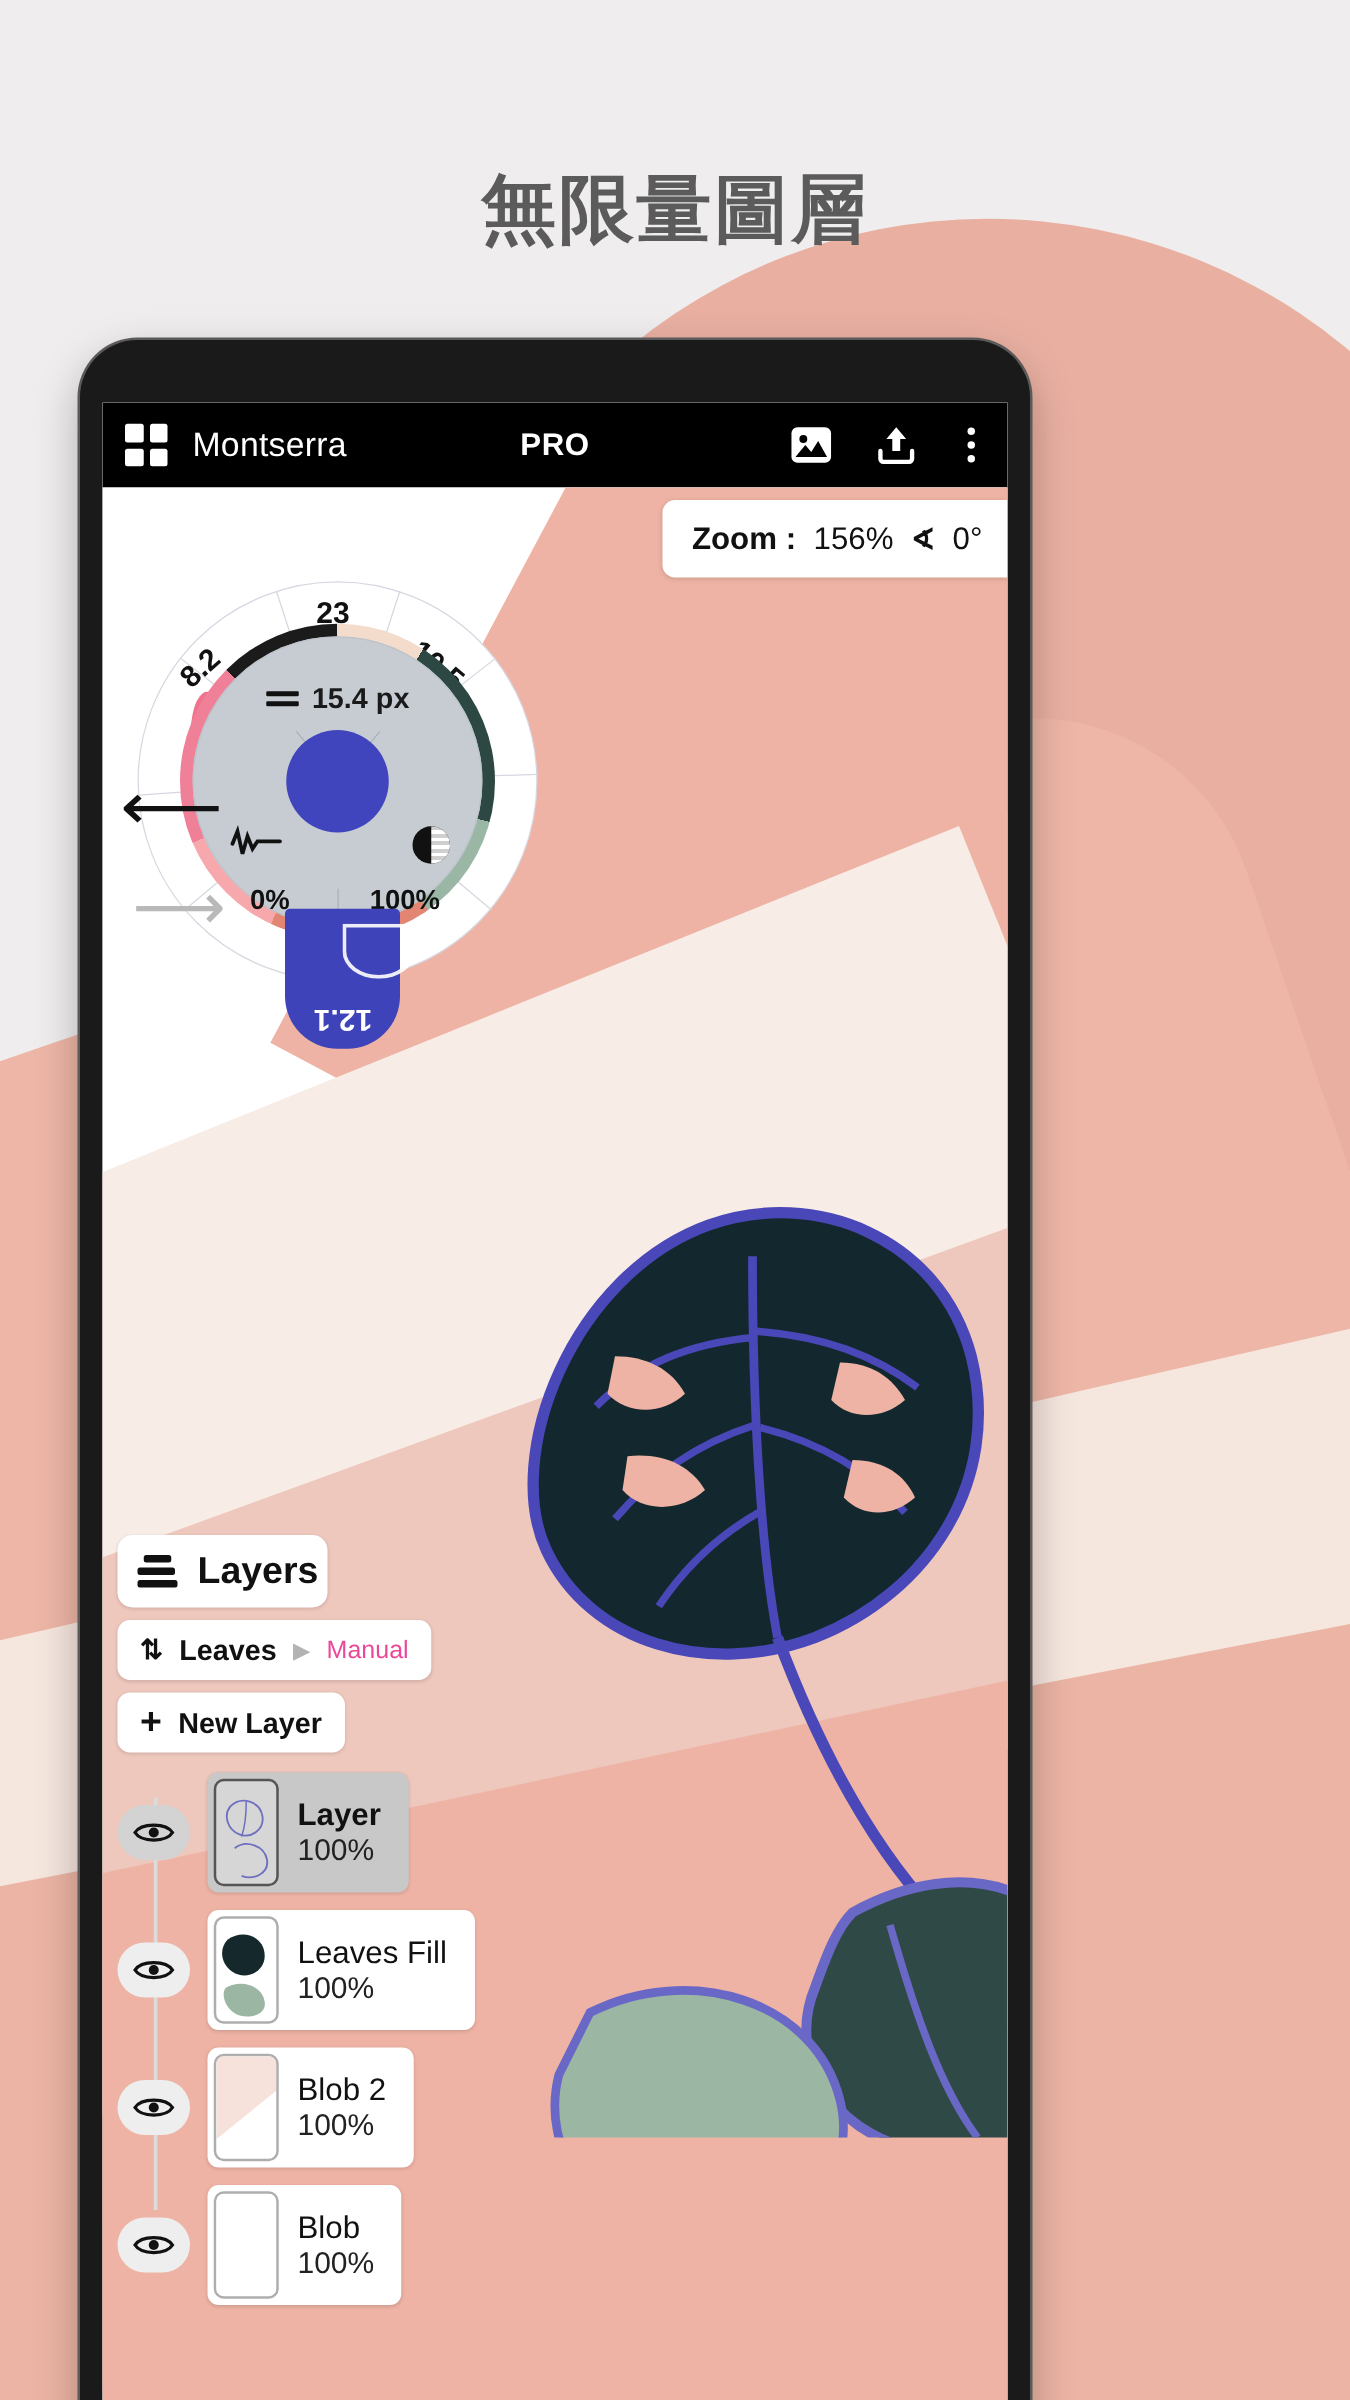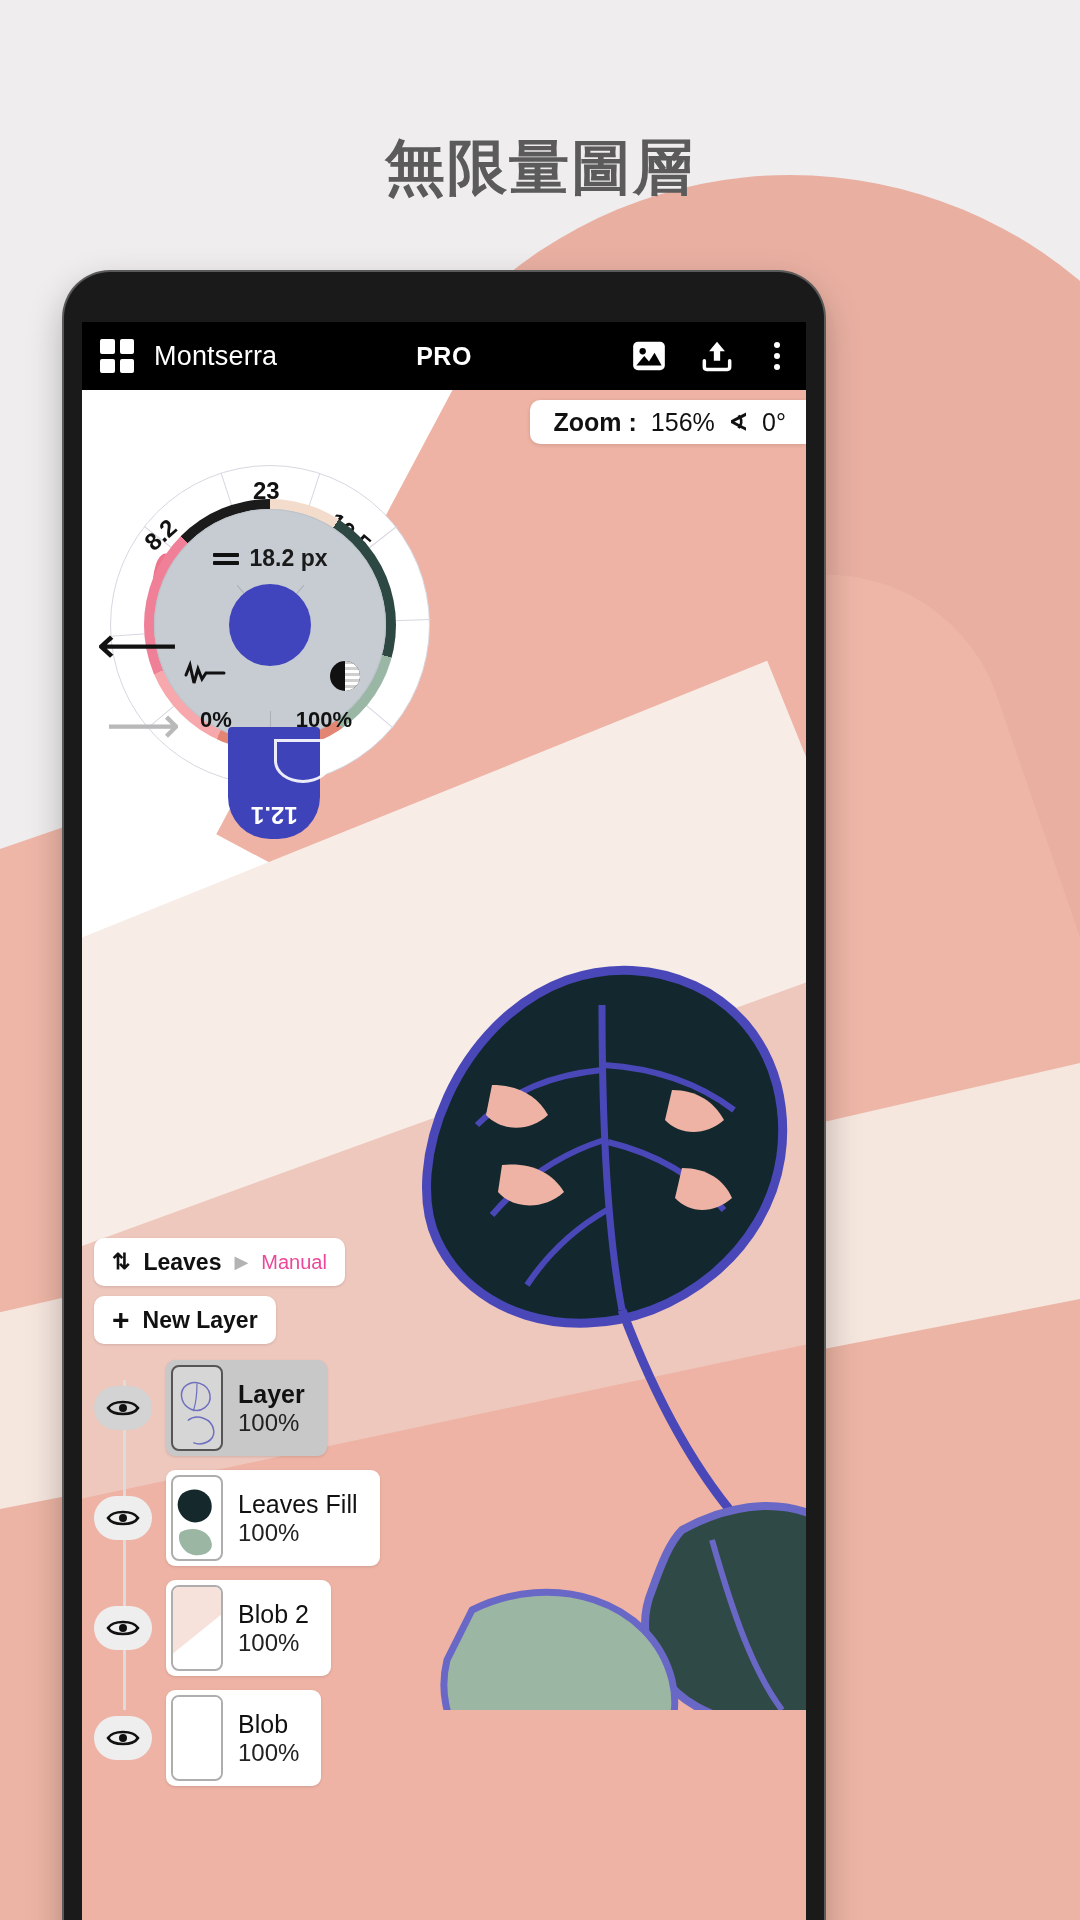--- a/index.html
+++ b/index.html
@@ -78,21 +78,21 @@
      background:#eeb3a4; transform:rotate(-22deg); }
   .cv-blob-c{ position:absolute; left:-340px; top:470px; width:1200px; height:700px;
      background:#f7ece6; transform:rotate(-22deg); }
   .cv-blob-d{ position:absolute; left:-200px; top:1010px; width:1400px; height:700px;
      background:#eeb3a4; transform:rotate(-12deg); }
   .cv-blob-e{ position:absolute; left:-150px; top:690px; width:1300px; height:500px;
      background:#e8a99a; transform:rotate(-20deg); opacity:.55; }
 
   
   .zoom-pill{
-    position:absolute; right:0; top:10px; height:44px; background:#fff;
+    position:absolute; right:0; top:10px; height:62px; background:#fff;
     border-radius:10px 0 0 10px; display:flex; align-items:center;
     padding:0 20px 0 24px; gap:14px; box-shadow:0 1px 4px rgba(0,0,0,.13);
   }
   .zoom-pill .lbl{ font-size:25px; font-weight:700; color:#111; }
   .zoom-pill .val{ font-size:25px; color:#111; }
   .zoom-pill .rot-ic{ font-size:23px; font-weight:700; color:#111; }
 
   
   .wheel-wrap{ position:absolute; left:28px; top:75px; width:340px; height:340px; }
   .wheel-outer{
@@ -338,21 +338,21 @@
         <span class="slice-num n-105">10.5</span>
 
         <div class="wheel-ring"></div>
 
         <div class="wheel-inner">
           <div class="px-label">
             <span class="px-bars">
                 <i></i>
                 <i></i>
               </span>
-            <span>18.2 px</span>
+            <span>15.4 px</span>
           </div>
           <div class="spoke" style="transform:rotate(-140deg)"></div>
           <div class="spoke" style="transform:rotate(140deg)"></div>
           <div class="core-dot"></div>
           <svg class="wv-ic" width="44" height="30" viewBox="0 0 44 30">
             <path d="M2 16 L6 6 L10 24 L14 10 L18 20 L22 14 L40 14" stroke="#111" stroke-width="3" fill="none" stroke-linecap="round"></path>
           </svg>
           <span class="half-ic"></span>
           <span class="pct-left">0%</span>
           <span class="pct-div"></span>
@@ -363,20 +363,28 @@
         <span class="redo-ic">⟶</span>
 
         <div class="brush-preview">
           <span class="brush-tip"></span>
           <span>12.1</span>
         </div>
       </div>
 
       <div class="layers-panel">
 
+        <div class="layers-head">
+          <span class="stack-ic">
+              <i></i>
+              <i></i>
+              <i></i>
+            </span>
+          <span class="title">Layers</span>
+        </div>
 
         <div class="row-pill">
           <span class="sort-ic">⇅</span>
           <span class="k">Leaves</span>
           <span class="arrow">▶</span>
           <span class="v">Manual</span>
         </div>
 
         <div class="row-pill">
           <span class="plus">+</span>

